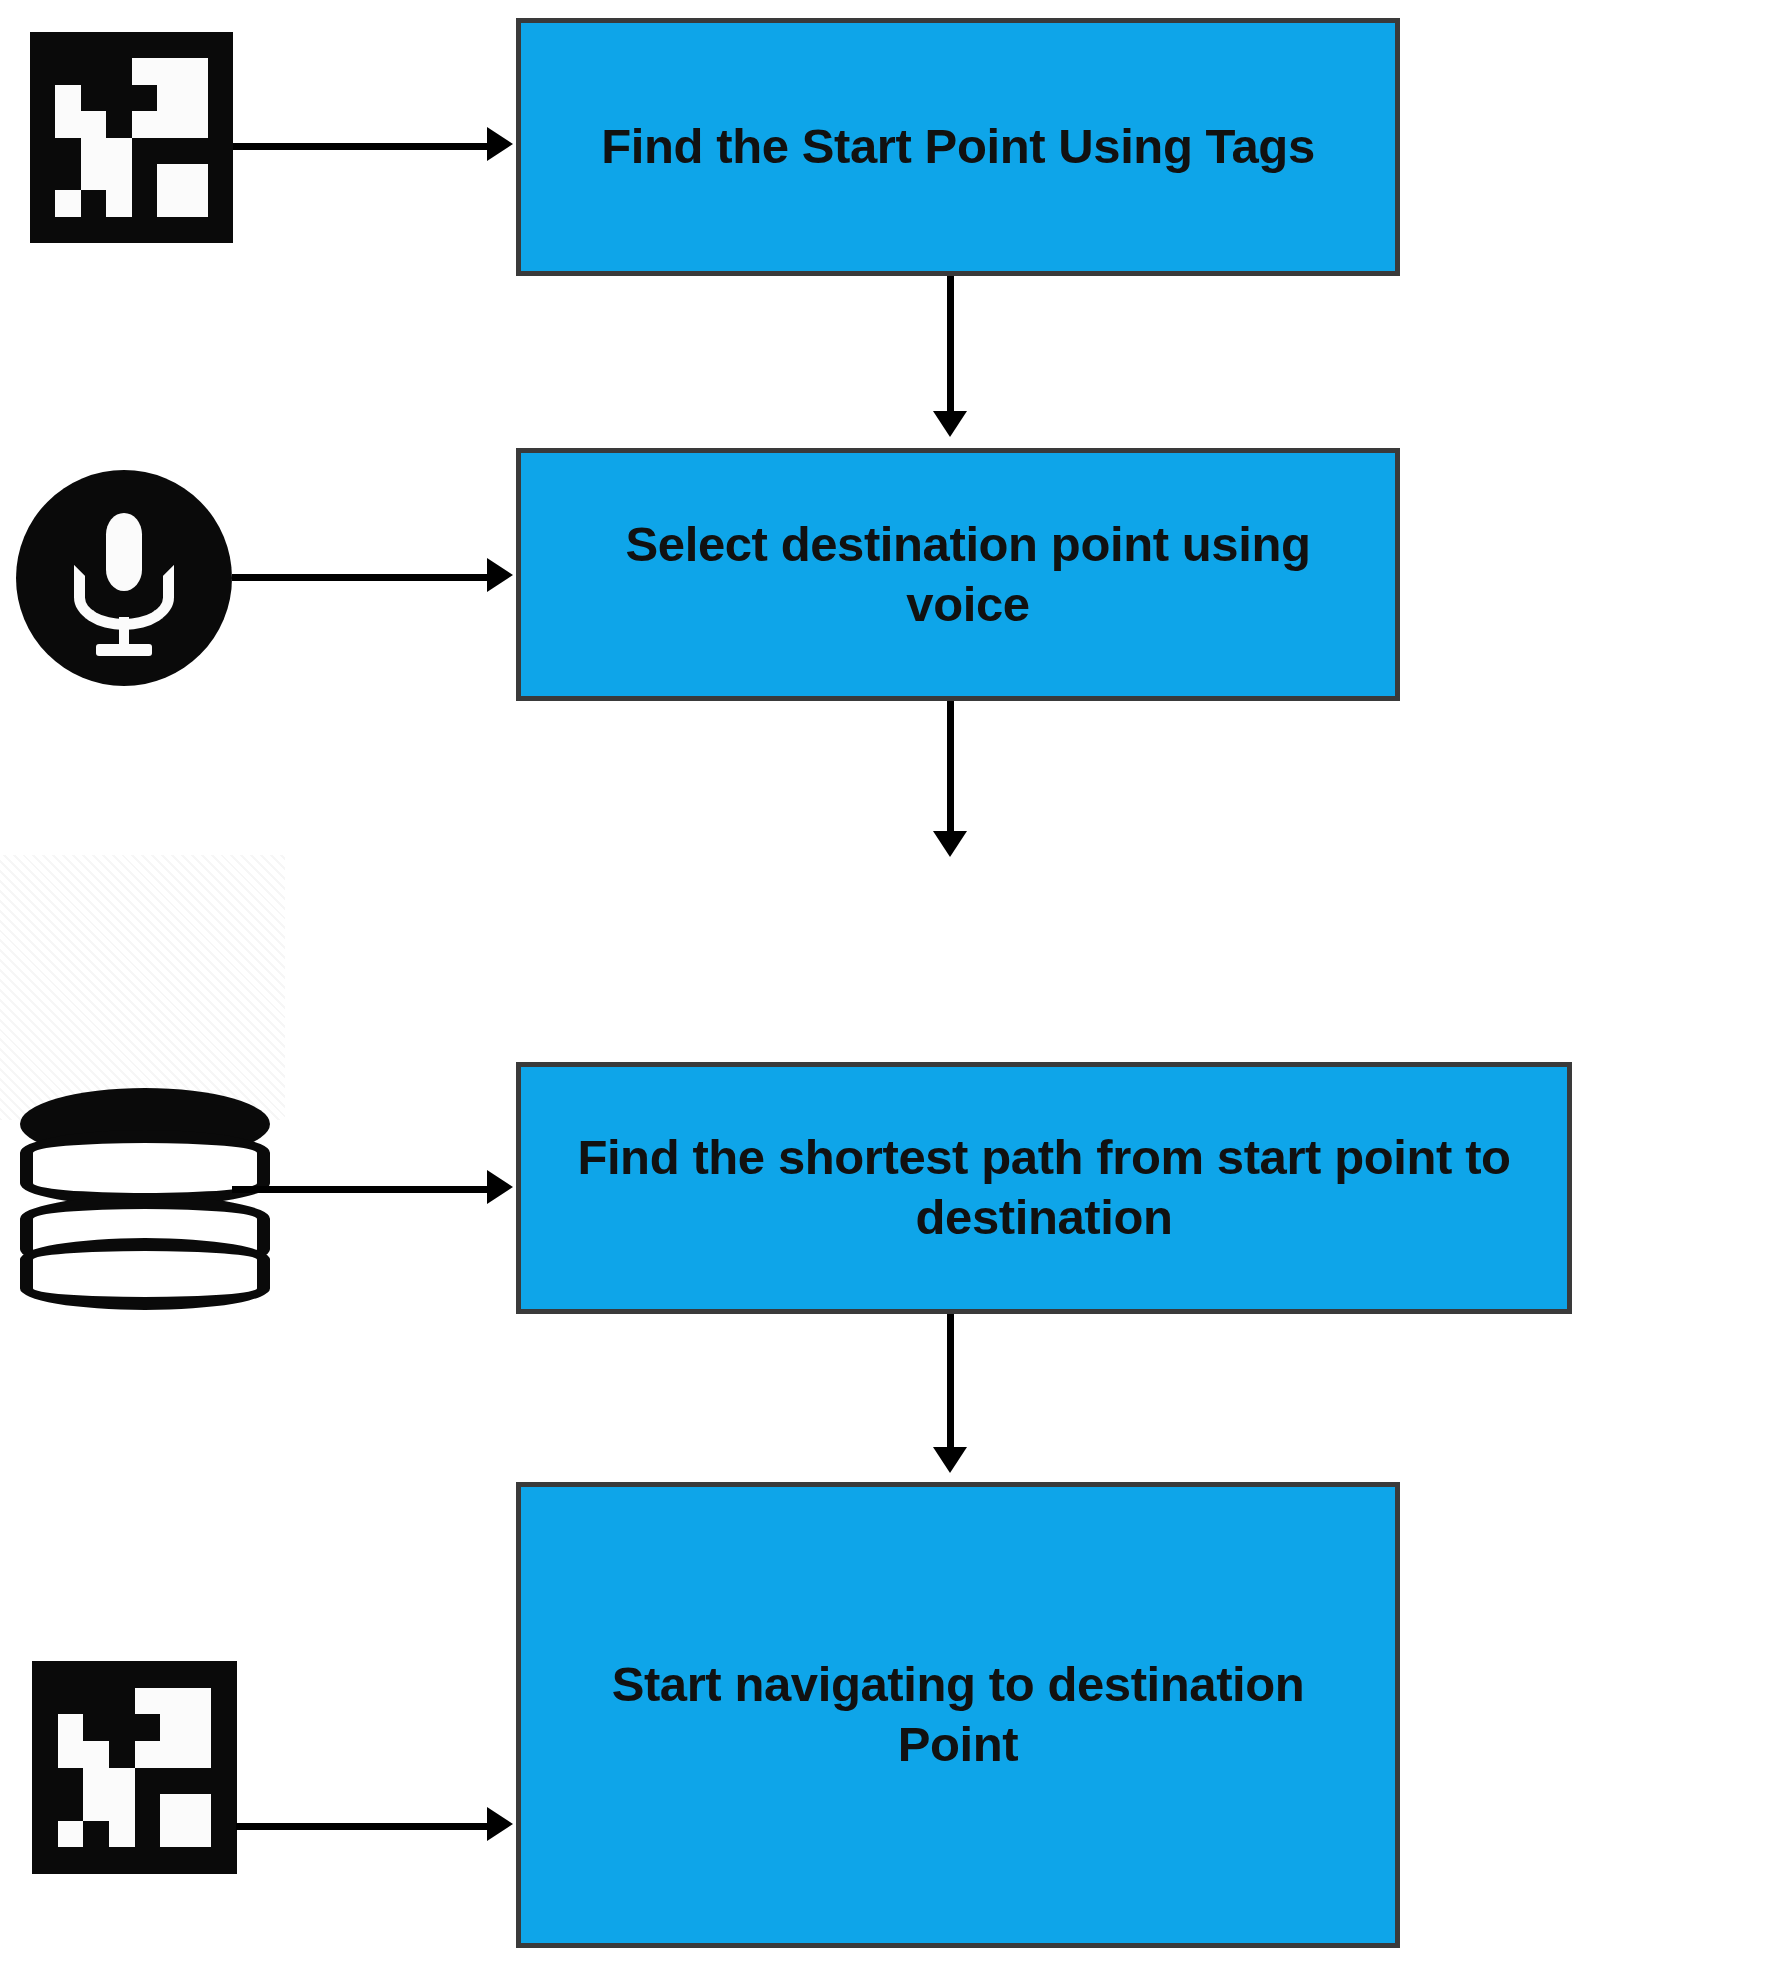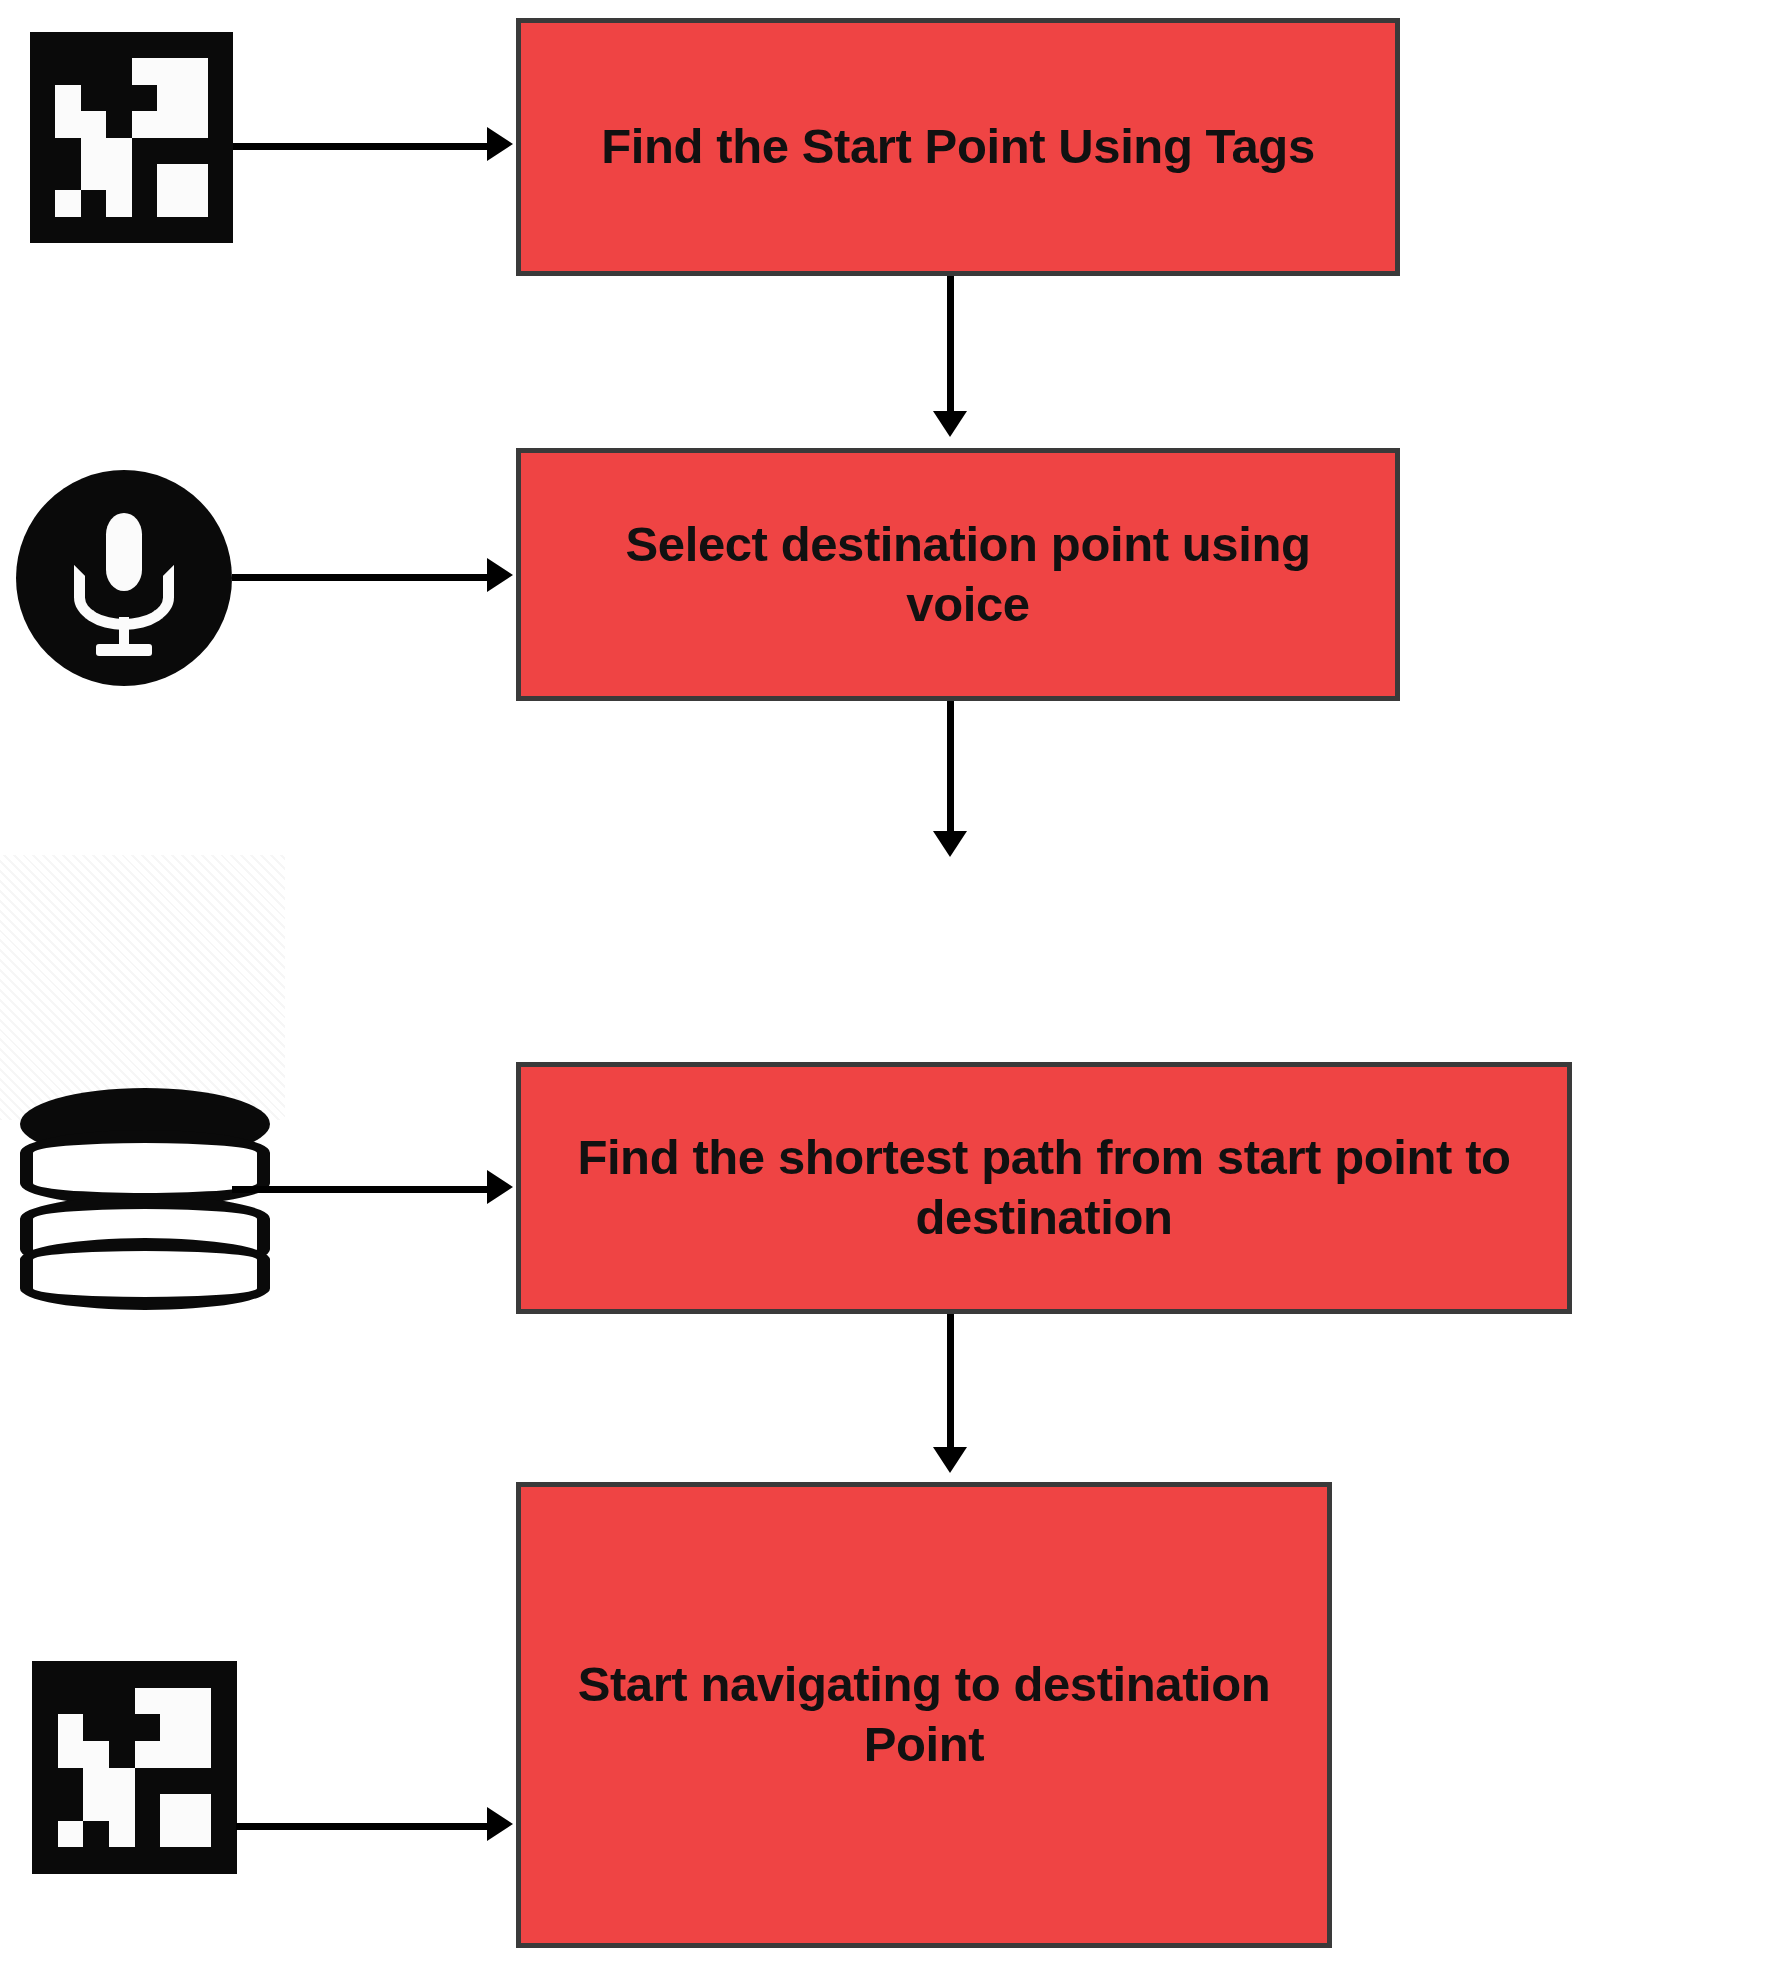--- a/index.html
+++ b/index.html
@@ -18,21 +18,21 @@
     background-image:
       repeating-linear-gradient(45deg,
         rgba(0,0,0,0.035) 0px, rgba(0,0,0,0.035) 2px,
         rgba(0,0,0,0) 2px, rgba(0,0,0,0) 7px);
     pointer-events:none;
   }
 
   
   .node{
     position:absolute;
-    background:#ef4444;
+    background:#0ea5e9;
     border:5px solid #3a3a3a;
     box-sizing:border-box;
     display:flex;
     align-items:center;
     justify-content:center;
     text-align:center;
   }
   .node .label{
     font-size:49px;
     font-weight:bold;
@@ -307,17 +307,17 @@
       <i></i>
       <i></i>
       <i></i>
       <i></i>
       <i></i>
     </div>
 
   <div class="hline" style="left:236px;top:1823px;width:259px;"></div>
   <div class="arrow-right" style="left:487px;top:1807px;"></div>
 
-  <div class="node" style="left:516px;top:1482px;width:816px;height:466px;">
+  <div class="node" style="left:516px;top:1482px;width:884px;height:466px;">
     <span class="label">Start navigating to destination Point</span>
   </div>
 
 </div>
 
 </body></html>

